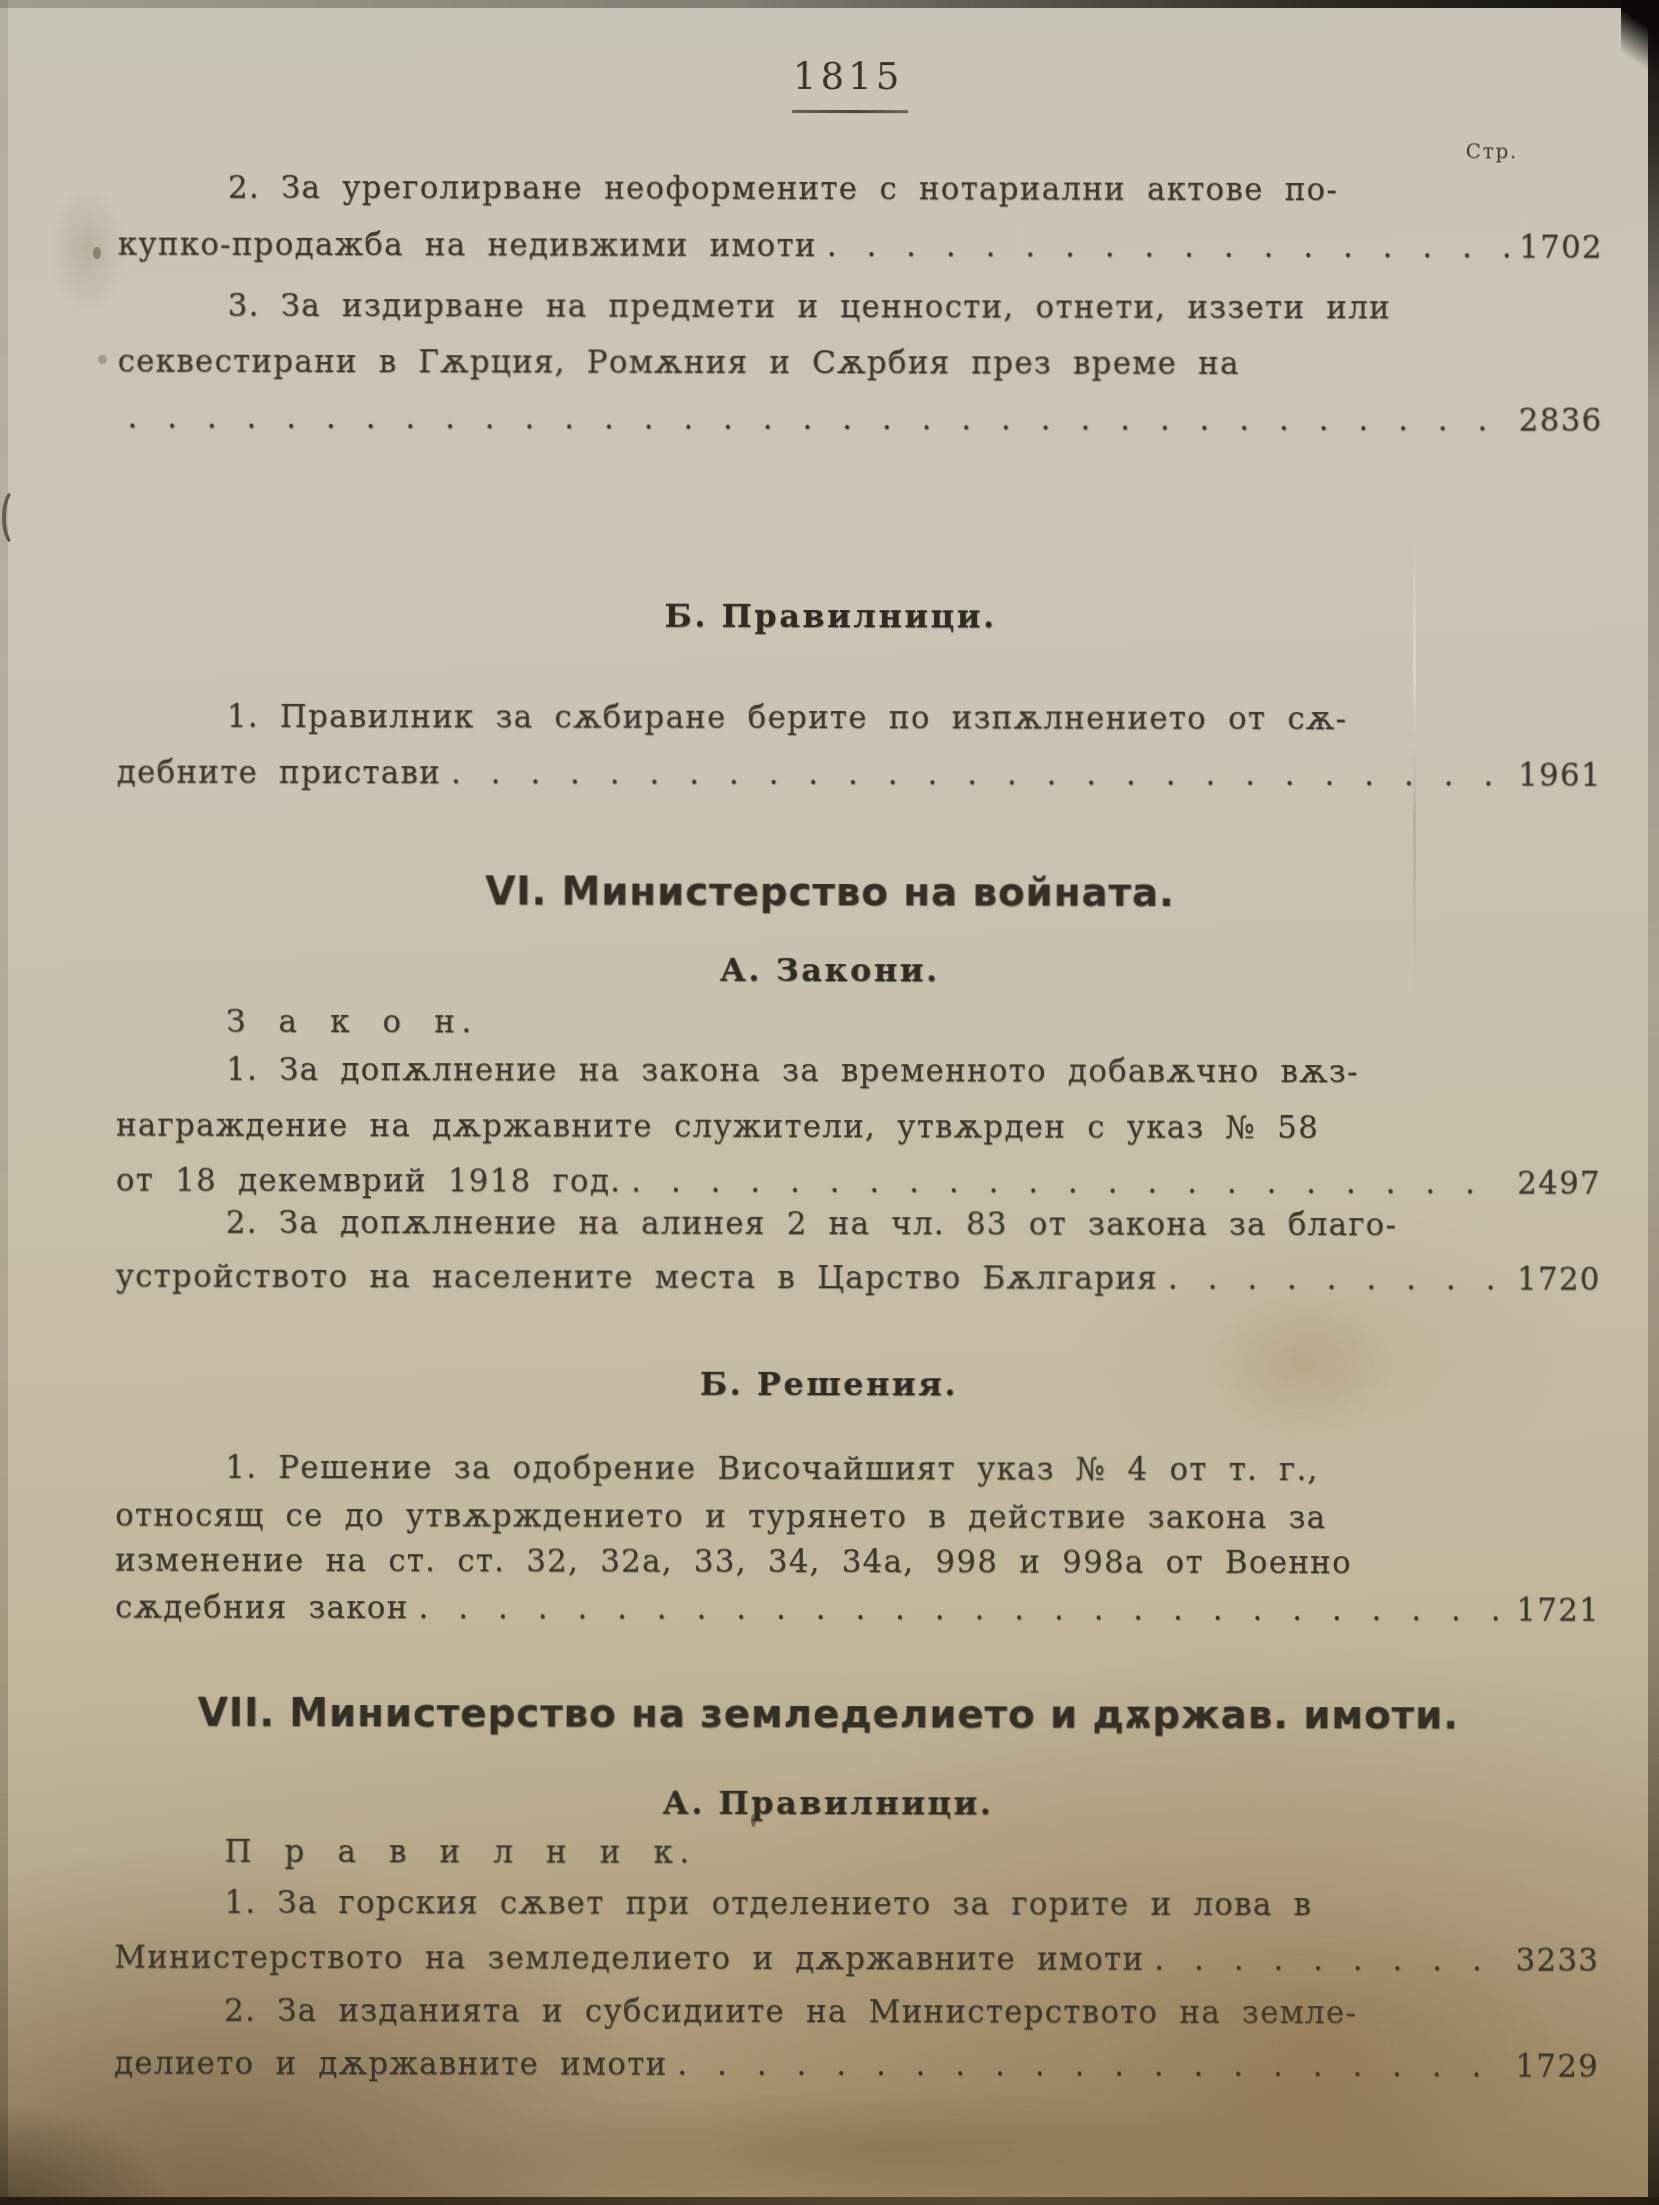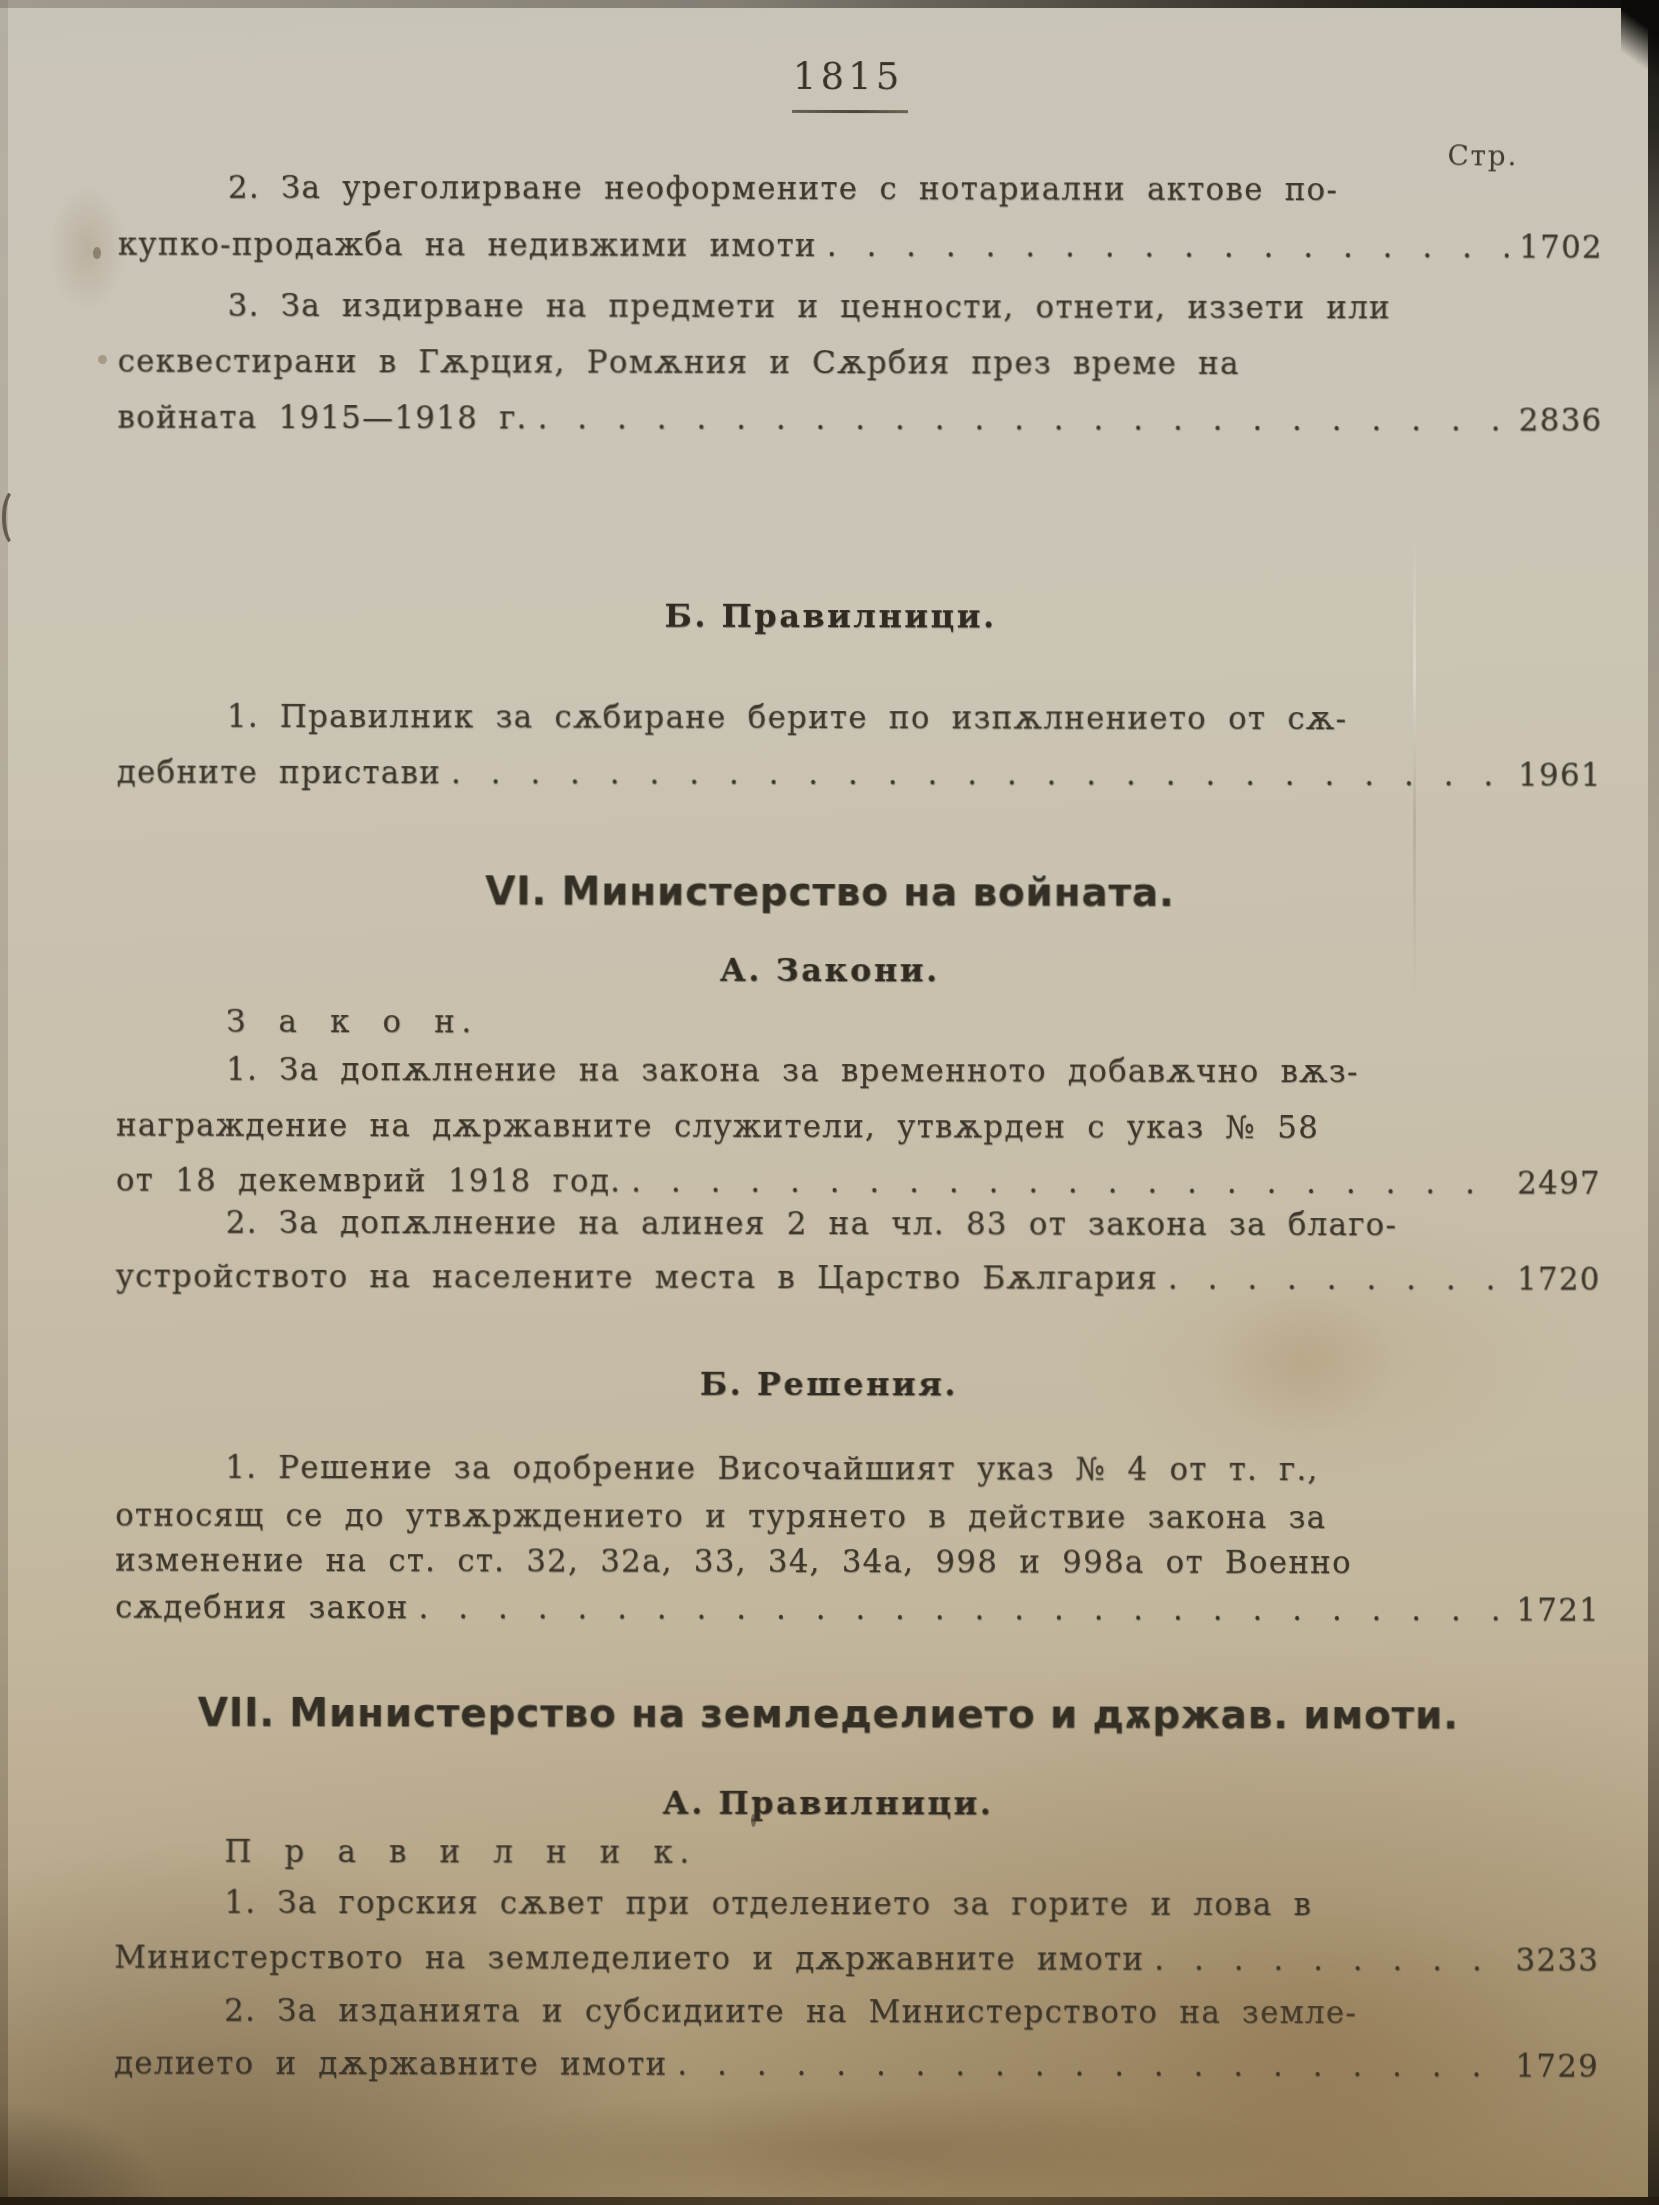--- a/index.html
+++ b/index.html
@@ -9,21 +9,21 @@
       radial-gradient(60% 35% at 78% 99%, rgba(123,94,55,0.40), rgba(123,94,55,0) 70%),
       radial-gradient(45% 25% at 12% 101%, rgba(86,64,38,0.50), rgba(86,64,38,0) 70%),
       radial-gradient(120% 60% at 50% 112%, rgba(150,122,80,0.33), rgba(150,122,80,0) 62%),
       radial-gradient(22% 9% at 80% 61%, rgba(160,130,80,0.15), rgba(160,130,80,0) 70%),
       linear-gradient(178deg,#c9c4b8 0%,#cbc5b6 28%,#c8bfab 52%,#c3b79e 72%,#b6a687 88%,#a2906e 100%);}
   .content{position:absolute;inset:0;transform:rotate(0.12deg);filter:blur(0.2px);}
   .pagehead{position:absolute;top:55px;left:16.6px;width:1659px;text-align:center;
     font-size:37px;letter-spacing:4.1px;color:rgba(48,42,33,0.95);}
   .pagehead-rule{position:absolute;top:110px;left:790px;width:116px;height:2.5px;
     background:linear-gradient(90deg,#6a6252,#4c4536 55%,#6d6554);}
-  .strlabel{position:absolute;top:138px;right:143px;font-size:28px;letter-spacing:1.7px;color:rgba(55,48,38,0.92);}
+  .strlabel{position:absolute;top:138px;right:143px;font-size:20px;letter-spacing:1.7px;color:rgba(55,48,38,0.92);}
   .line{position:absolute;left:116px;width:1485px;font-size:31px;letter-spacing:1.2px;word-spacing:10px;
     color:rgba(55,48,38,0.93);white-space:nowrap;
     text-shadow:0.4px 0.5px 0.7px rgba(56,50,40,0.45);}
   .first{padding-left:110px;}
   .lead{display:flex;align-items:baseline;}
   .lead .t{flex:0 0 auto;}
   .lead .dots{flex:1 1 auto;overflow:hidden;margin:0 10px;letter-spacing:5px;min-width:16.6px;}
   .lead .pg{flex:0 0 auto;white-space:nowrap;text-align:right;}
   .heading{position:absolute;left:0;width:1659px;text-align:center;font-weight:bold;
     font-size:32px;letter-spacing:2.5px;color:rgba(44,39,31,0.95);
@@ -71,21 +71,20 @@
     <div class="line first" style="top:170px">2. За уреголирване неоформените с нотариални актове по-</div>
     <div class="line lead" style="top:227px">
       <span class="t">купко-продажба на недивжими имоти</span>
       <span class="dots">. . . . . . . . . . . . . . . . . . . . . . . . . . . . . . . . . . .</span>
       <span class="pg">1702</span>
     </div>
 
     <div class="line first" style="top:288px">3. За издирване на предмети и ценности, отнети, иззети или</div>
     <div class="line" style="top:344px">секвестирани в Гѫрция, Ромѫния и Сѫрбия през време на</div>
     <div class="line lead" style="top:400px">
-      <span class="t">войната 1915—1918 г.</span>
       <span class="dots">. . . . . . . . . . . . . . . . . . . . . . . . . . . . . . . . . . .</span>
       <span class="pg">2836</span>
     </div>
 
     <div class="heading" style="top:597px">Б. Правилници.</div>
 
     <div class="line first" style="top:699px">1. Правилник за сѫбиране берите по изпѫлнението от сѫ-</div>
     <div class="line lead" style="top:755px">
       <span class="t">дебните пристави</span>
       <span class="dots">. . . . . . . . . . . . . . . . . . . . . . . . . . . . . . . . . . .</span>

